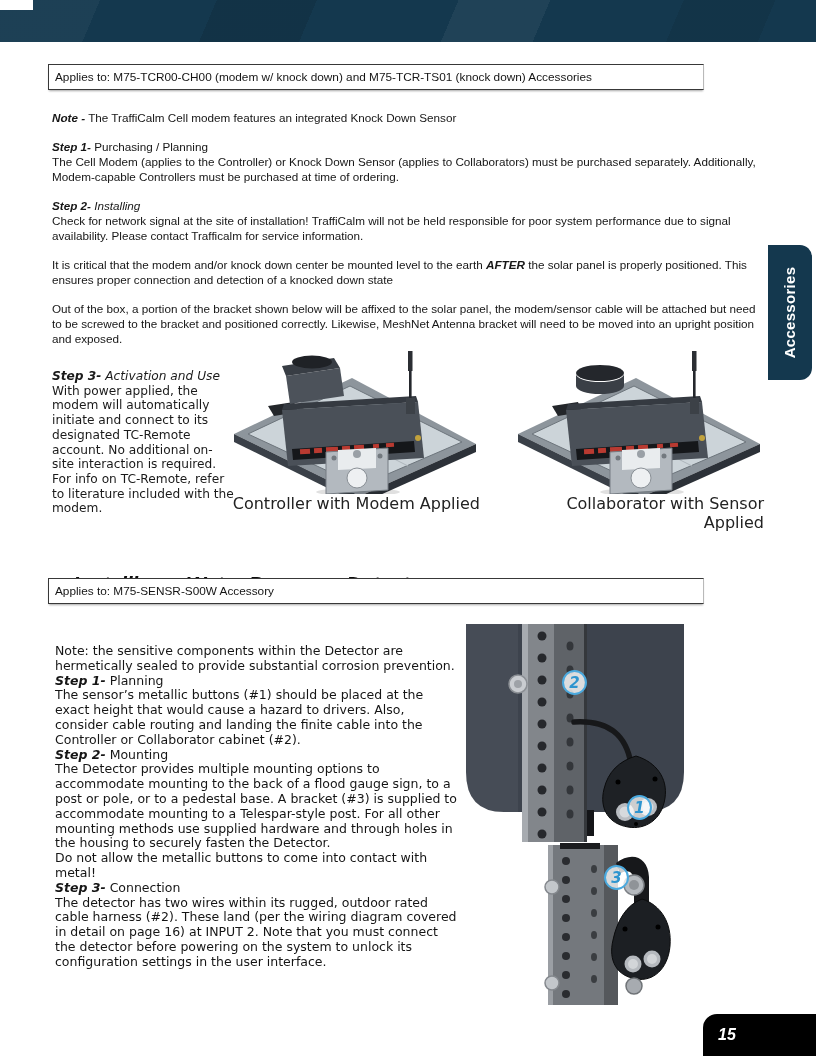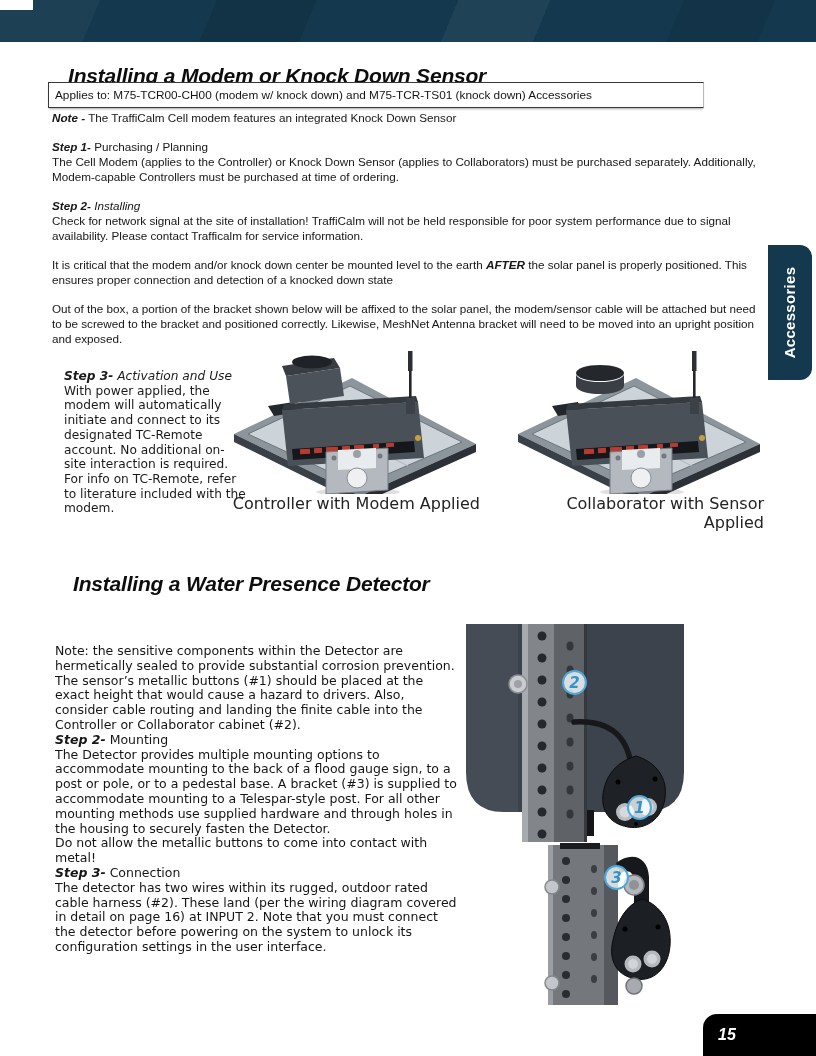--- a/index.html
+++ b/index.html
@@ -12,30 +12,30 @@
   .header-notch{position:absolute;left:0;top:0;width:33px;height:10px;background:#ffffff;}
   
   .title{position:absolute;margin:16px;font-size:21px;font-weight:bold;font-style:italic;
          color:#0d0d0d;letter-spacing:-0.2px;}
   .t1{left:52px;top:48px;}
   .t2{left:57px;top:556px;}
   
   .applies-box{position:absolute;left:48px;width:648px;height:24px;border:1.4px solid #383838;
       border-right-color:#b9b9b9;display:flex;align-items:center;padding-left:6px;
       font-size:11.8px;color:#141414;background:#fff;box-shadow:0 2px 2px -1px rgba(0,0,0,0.35);}
-  .b1{top:82px;}
+  .b1{top:64px;}
   .b2{top:578px;}
   
   .sec1-flow{position:absolute;left:52px;top:110px;width:706px;font-size:11.7px;line-height:15px;color:#161616;}
   .sec1-flow p{margin:0;}
   .mt{margin-top:14px !important;}
   .bi{font-weight:bold;font-style:italic;}
   
   .step3-col{position:absolute;left:52px;top:369px;width:182px;
-     font-family:"DejaVu Sans",sans-serif;font-size:12.2px;line-height:14.7px;color:#1a1a1a;margin-left:12px;}
+     font-family:"DejaVu Sans",sans-serif;font-size:12.2px;line-height:14.7px;color:#1a1a1a;}
   .step3-col p{margin:0;}
   
   .figure{position:absolute;}
   .fig-solar-left{left:228px;top:346px;width:252px;height:148px;}
   .fig-solar-right{left:512px;top:346px;width:252px;height:148px;}
   .caption{position:absolute;width:252px;text-align:right;font-family:"DejaVu Sans",sans-serif;
      font-size:16px;color:#222;}
   .cap-left{left:228px;top:494px;}
   .cap-right{left:512px;top:494px;}
   
@@ -166,23 +166,27 @@
       <circle cx="152" cy="110" r="2.5" fill="#73797f"></circle>
       <circle cx="129" cy="108" r="4" fill="#9aa0a6"></circle>
     </svg>
   </div>
 
   <div class="caption cap-left">Controller with Modem Applied</div>
   <div class="caption cap-right">Collaborator with Sensor Applied</div>
 
   <h2 class="title t2">Installing a Water Presence Detector</h2>
 
+  <div class="applies-box b2">
+    <span>Applies to: M75-SENSR-S00W Accessory</span>
+  </div>
 
   <div class="sec2-col">
     <p>Note: the sensitive components within the Detector are hermetically sealed to provide substantial corrosion prevention.</p>
+    <p><b class="bi">Step 1-</b> <span>Planning</span></p>
     <p>The sensor’s metallic buttons (#1) should be placed at the exact height that would cause a hazard to drivers. Also, consider cable routing and landing the finite cable into the Controller or Collaborator cabinet (#2).</p>
     <p><b class="bi">Step 2-</b> <span>Mounting</span></p>
     <p>The Detector provides multiple mounting options to accommodate mounting to the back of a flood gauge sign, to a post or pole, or to a pedestal base. A bracket (#3) is supplied to accommodate mounting to a Telespar-style post. For all other mounting methods use supplied hardware and through holes in the housing to securely fasten the Detector.</p>
     <p class="warn">Do not allow the metallic buttons to come into contact with metal!</p>
     <p><b class="bi">Step 3-</b> <span>Connection</span></p>
     <p>The detector has two wires within its rugged, outdoor rated cable harness (#2). These land (per the wiring diagram covered in detail on page 16) at INPUT 2. Note that you must connect the detector before powering on the system to unlock its configuration settings in the user interface.</p>
   </div>
 
   <div class="figure fig-det1">
     <svg viewBox="0 0 232 218" width="232" height="218">

